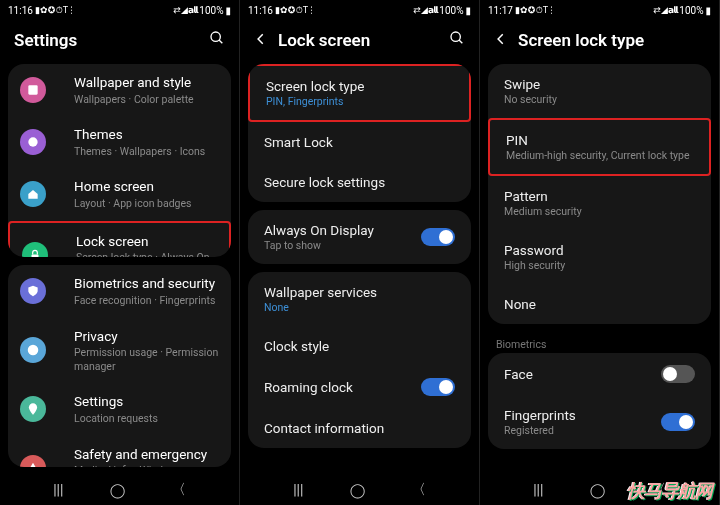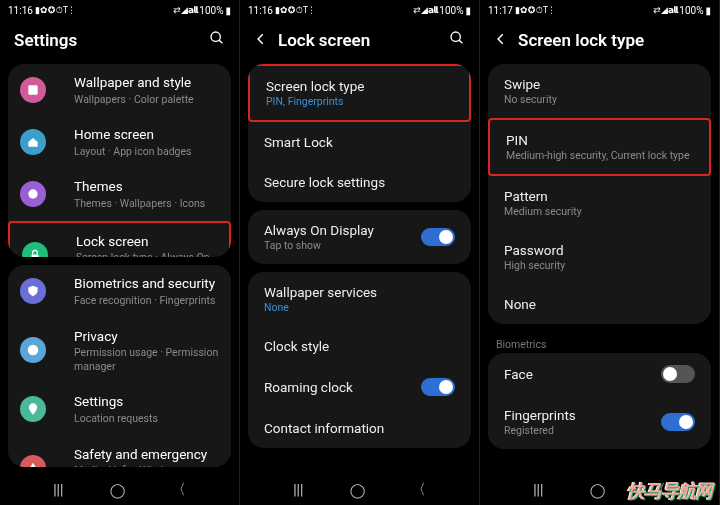--- a/index.html
+++ b/index.html
@@ -180,41 +180,41 @@
               <rect x="4" y="4" width="16" height="16" rx="2"></rect>
               <circle cx="9" cy="9" r="2" fill="#fff"></circle>
             </svg>
           </div>
     <div class="texts">
       <div class="label">Wallpaper and style</div>
       <div class="sub">Wallpapers · Color palette</div>
     </div>
         </div>
         <div class="row">
-    <div class="icon-circle" style="background:#3aa0c9">
-            <svg viewBox="0 0 24 24" fill="#fff">
-              <path d="M4 12 L12 5 L20 12 V20 H4 Z"></path>
-            </svg>
-          </div>
-    <div class="texts">
-      <div class="label">Home screen</div>
-      <div class="sub">Layout · App icon badges</div>
-    </div>
-        </div>
-        <div class="row">
     <div class="icon-circle" style="background:#9a5fd4">
             <svg viewBox="0 0 24 24" fill="#fff">
               <circle cx="12" cy="12" r="8"></circle>
               <circle cx="9" cy="10" r="1.5" fill="#fff"></circle>
               <circle cx="15" cy="10" r="1.5" fill="#fff"></circle>
             </svg>
           </div>
     <div class="texts">
       <div class="label">Themes</div>
       <div class="sub">Themes · Wallpapers · Icons</div>
+    </div>
+        </div>
+        <div class="row">
+    <div class="icon-circle" style="background:#3aa0c9">
+            <svg viewBox="0 0 24 24" fill="#fff">
+              <path d="M4 12 L12 5 L20 12 V20 H4 Z"></path>
+            </svg>
+          </div>
+    <div class="texts">
+      <div class="label">Home screen</div>
+      <div class="sub">Layout · App icon badges</div>
     </div>
         </div>
         <div class="row highlight">
     <div class="icon-circle" style="background:#1fbf7a">
             <svg viewBox="0 0 24 24" fill="#fff">
               <rect x="6" y="11" width="12" height="9" rx="2"></rect>
               <path d="M8 11 V8 a4 4 0 0 1 8 0 V11" fill="none" stroke="#fff" stroke-width="2"></path>
             </svg>
           </div>
     <div class="texts">

